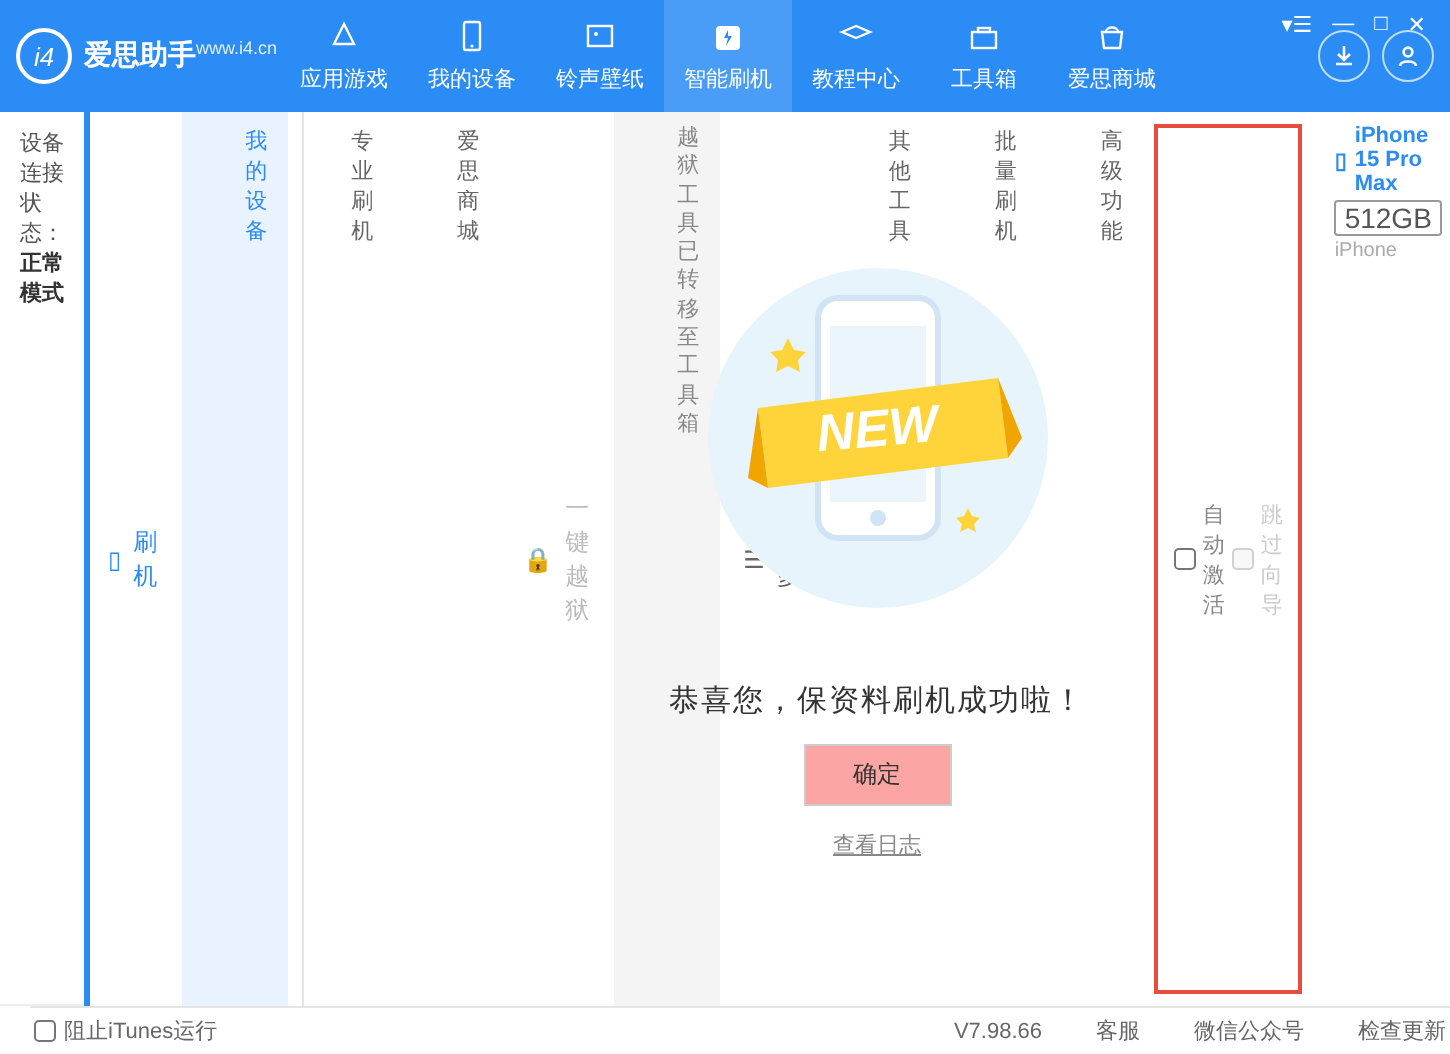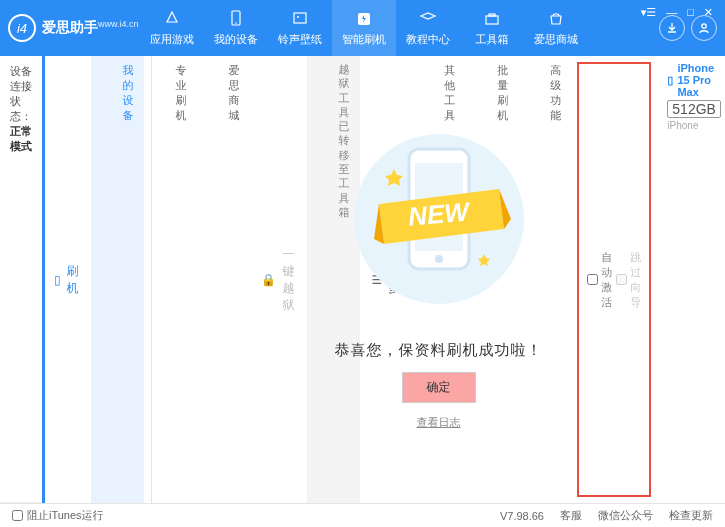--- a/index.html
+++ b/index.html
@@ -32,21 +32,21 @@
 .red-box label { display: flex; align-items: center; gap: 3px; }
 .device-box { padding: 6px 10px; font-size: 11px; }
 .device-name { color: #2b8cf5; font-weight: bold; display: flex; align-items: center; gap: 4px; }
 .storage-badge { display: inline-block; border: 1px solid #999; border-radius: 2px; padding: 0 4px; font-size: 14px; color: #555; margin-top: 2px; }
 .device-type { color: #aaa; font-size: 10px; margin-top: 2px; }
 .main { flex: 1; display: flex; flex-direction: column; align-items: center; justify-content: center; gap: 12px; position: relative; }
 .phone-illustration { width: 140px; height: 200px; position: relative; }
 .success-text { font-size: 15px; color: #333; letter-spacing: 1px; }
 .ok-btn { border: 1px solid #ccc; background: #fca5a5; padding: 6px 24px; font-size: 12px; cursor: pointer; color: #333; }
 .log-link { font-size: 11px; color: #888; text-decoration: underline; cursor: pointer; }
-.footer { height: 24px; border-top: 1px solid #e5e5e5; display: flex; align-items: center; font-size: 11px; color: #666; padding: 0 12px; gap: 16px; }
+.footer { height: 24px; border-top: 1px solid #e5e5e5; display: flex; align-items: center; font-size: 11px; color: #666; padding: 0 2px; gap: 27px; margin-left: 15px; }
 .footer .spacer { flex: 1; }
 .footer label { display: flex; align-items: center; gap: 4px; }
 input[type=checkbox] { width: 11px; height: 11px; }
 </style>
 </head>
 <body>
 
 <div class="win-btns">
   <span>▾☰</span>
   <span>—</span>

